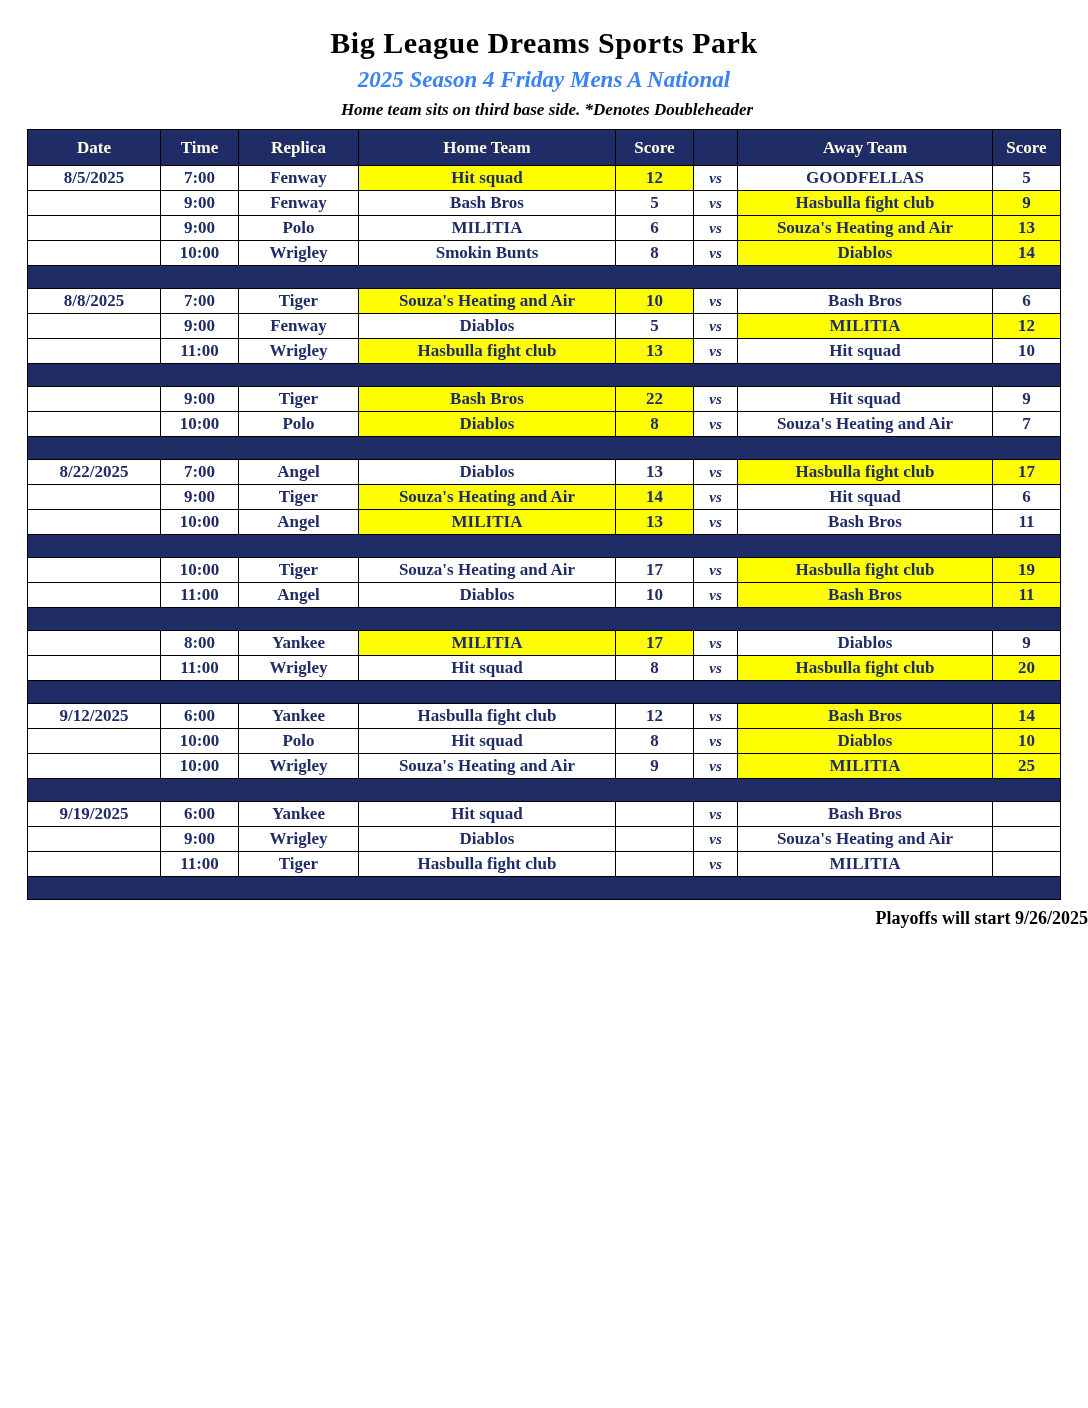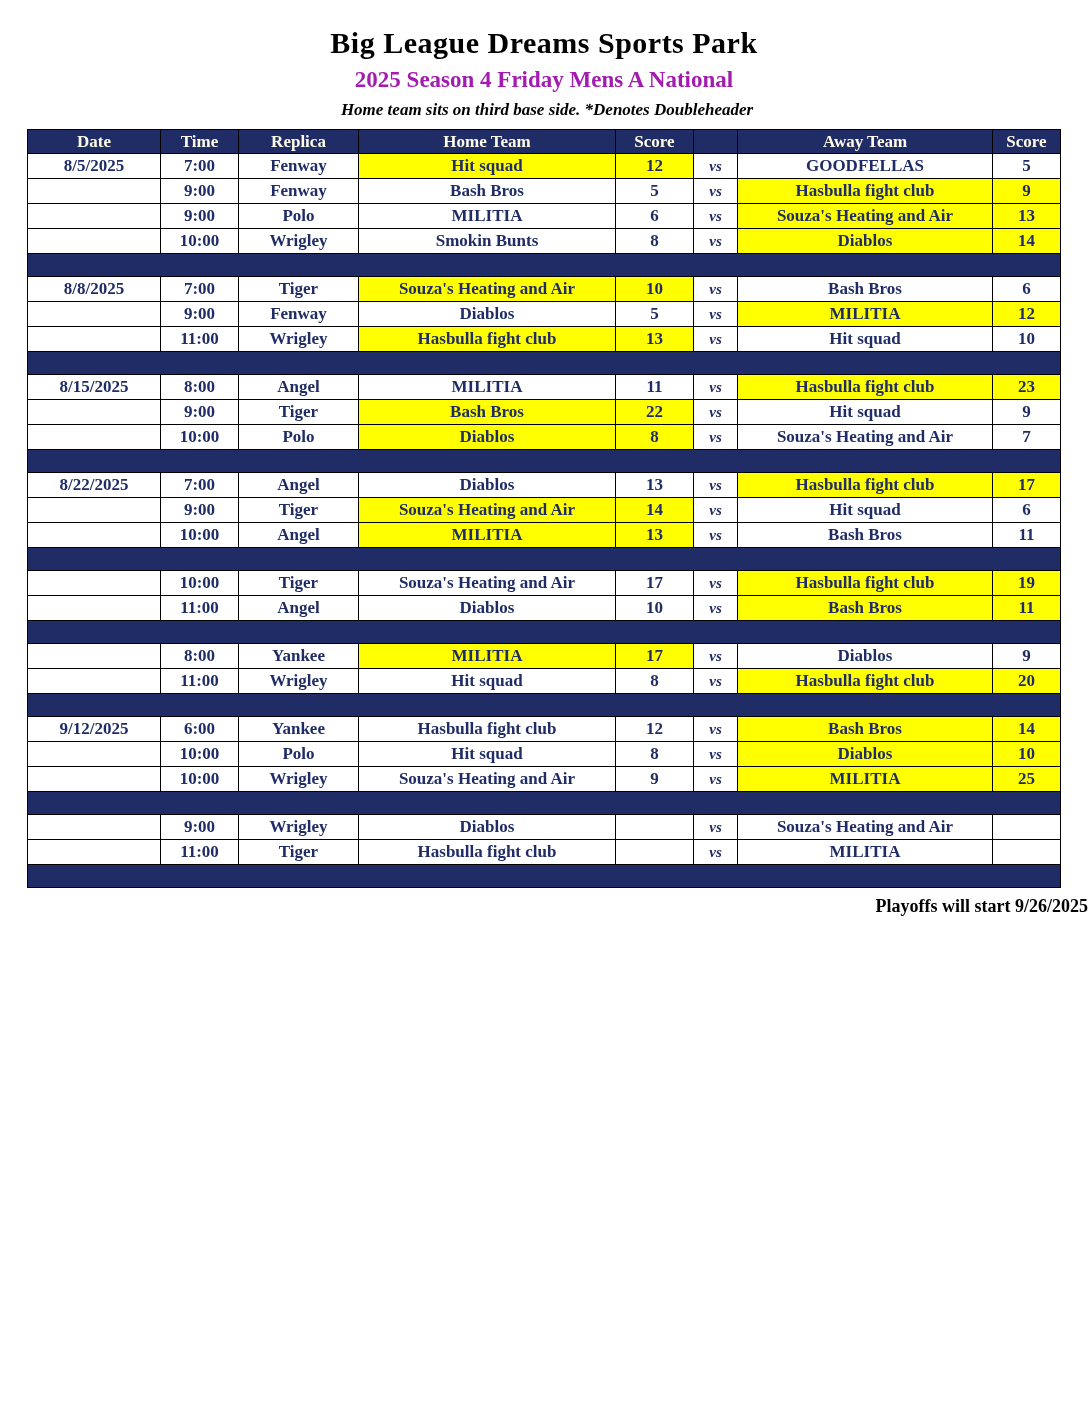--- a/index.html
+++ b/index.html
@@ -21,22 +21,23 @@
     text-align: center;
     font-size: 30px;
     font-weight: bold;
     color: #000000;
     letter-spacing: 0.5px;
   }
   .subtitle {
     text-align: center;
     font-size: 23px;
     font-weight: bold;
-    color: #a21caf;
+    color: #3b82f6;
     margin-top: 7px;
+    font-style: italic;
   }
   .note {
     text-align: center;
     font-size: 17px;
     font-weight: bold;
     font-style: italic;
     color: #000000;
     margin-top: 7px;
     padding-left: 6px;
   }
@@ -61,21 +62,21 @@
     font-weight: bold;
     text-align: center;
     vertical-align: middle;
     padding: 0 2px;
     overflow: hidden;
     white-space: nowrap;
   }
   thead th {
     background: var(--navy);
     color: var(--header-text);
-    height: 24px;
+    height: 36px;
     font-size: 17px;
   }
   tbody td { color: var(--navy); background: #ffffff; }
   td.vs-cell {
     font-style: italic;
     font-size: 15px;
   }
   td.win { background: var(--highlight); }
   tr.sep-row td {
     background: var(--navy);
@@ -192,30 +193,20 @@
           <td class="win">Hasbulla fight club</td>
           <td class="win">13</td>
           <td class="vs-cell">vs</td>
           <td>Hit squad</td>
           <td>10</td>
         </tr>
         <tr class="sep-row">
           <td colspan="8"></td>
         </tr>
         <tr>
-          <td>8/15/2025</td>
-          <td>8:00</td>
-          <td>Angel</td>
-          <td>MILITIA</td>
-          <td>11</td>
-          <td class="vs-cell">vs</td>
-          <td class="win">Hasbulla fight club</td>
-          <td class="win">23</td>
-        </tr>
-        <tr>
           <td></td>
           <td>9:00</td>
           <td>Tiger</td>
           <td class="win">Bash Bros</td>
           <td class="win">22</td>
           <td class="vs-cell">vs</td>
           <td>Hit squad</td>
           <td>9</td>
         </tr>
         <tr>
@@ -335,20 +326,30 @@
           <td>10:00</td>
           <td>Wrigley</td>
           <td>Souza's Heating and Air</td>
           <td>9</td>
           <td class="vs-cell">vs</td>
           <td class="win">MILITIA</td>
           <td class="win">25</td>
         </tr>
         <tr class="sep-row">
           <td colspan="8"></td>
+        </tr>
+        <tr>
+          <td>9/19/2025</td>
+          <td>6:00</td>
+          <td>Yankee</td>
+          <td>Hit squad</td>
+          <td></td>
+          <td class="vs-cell">vs</td>
+          <td>Bash Bros</td>
+          <td></td>
         </tr>
         <tr>
           <td></td>
           <td>9:00</td>
           <td>Wrigley</td>
           <td>Diablos</td>
           <td></td>
           <td class="vs-cell">vs</td>
           <td>Souza's Heating and Air</td>
           <td></td>

